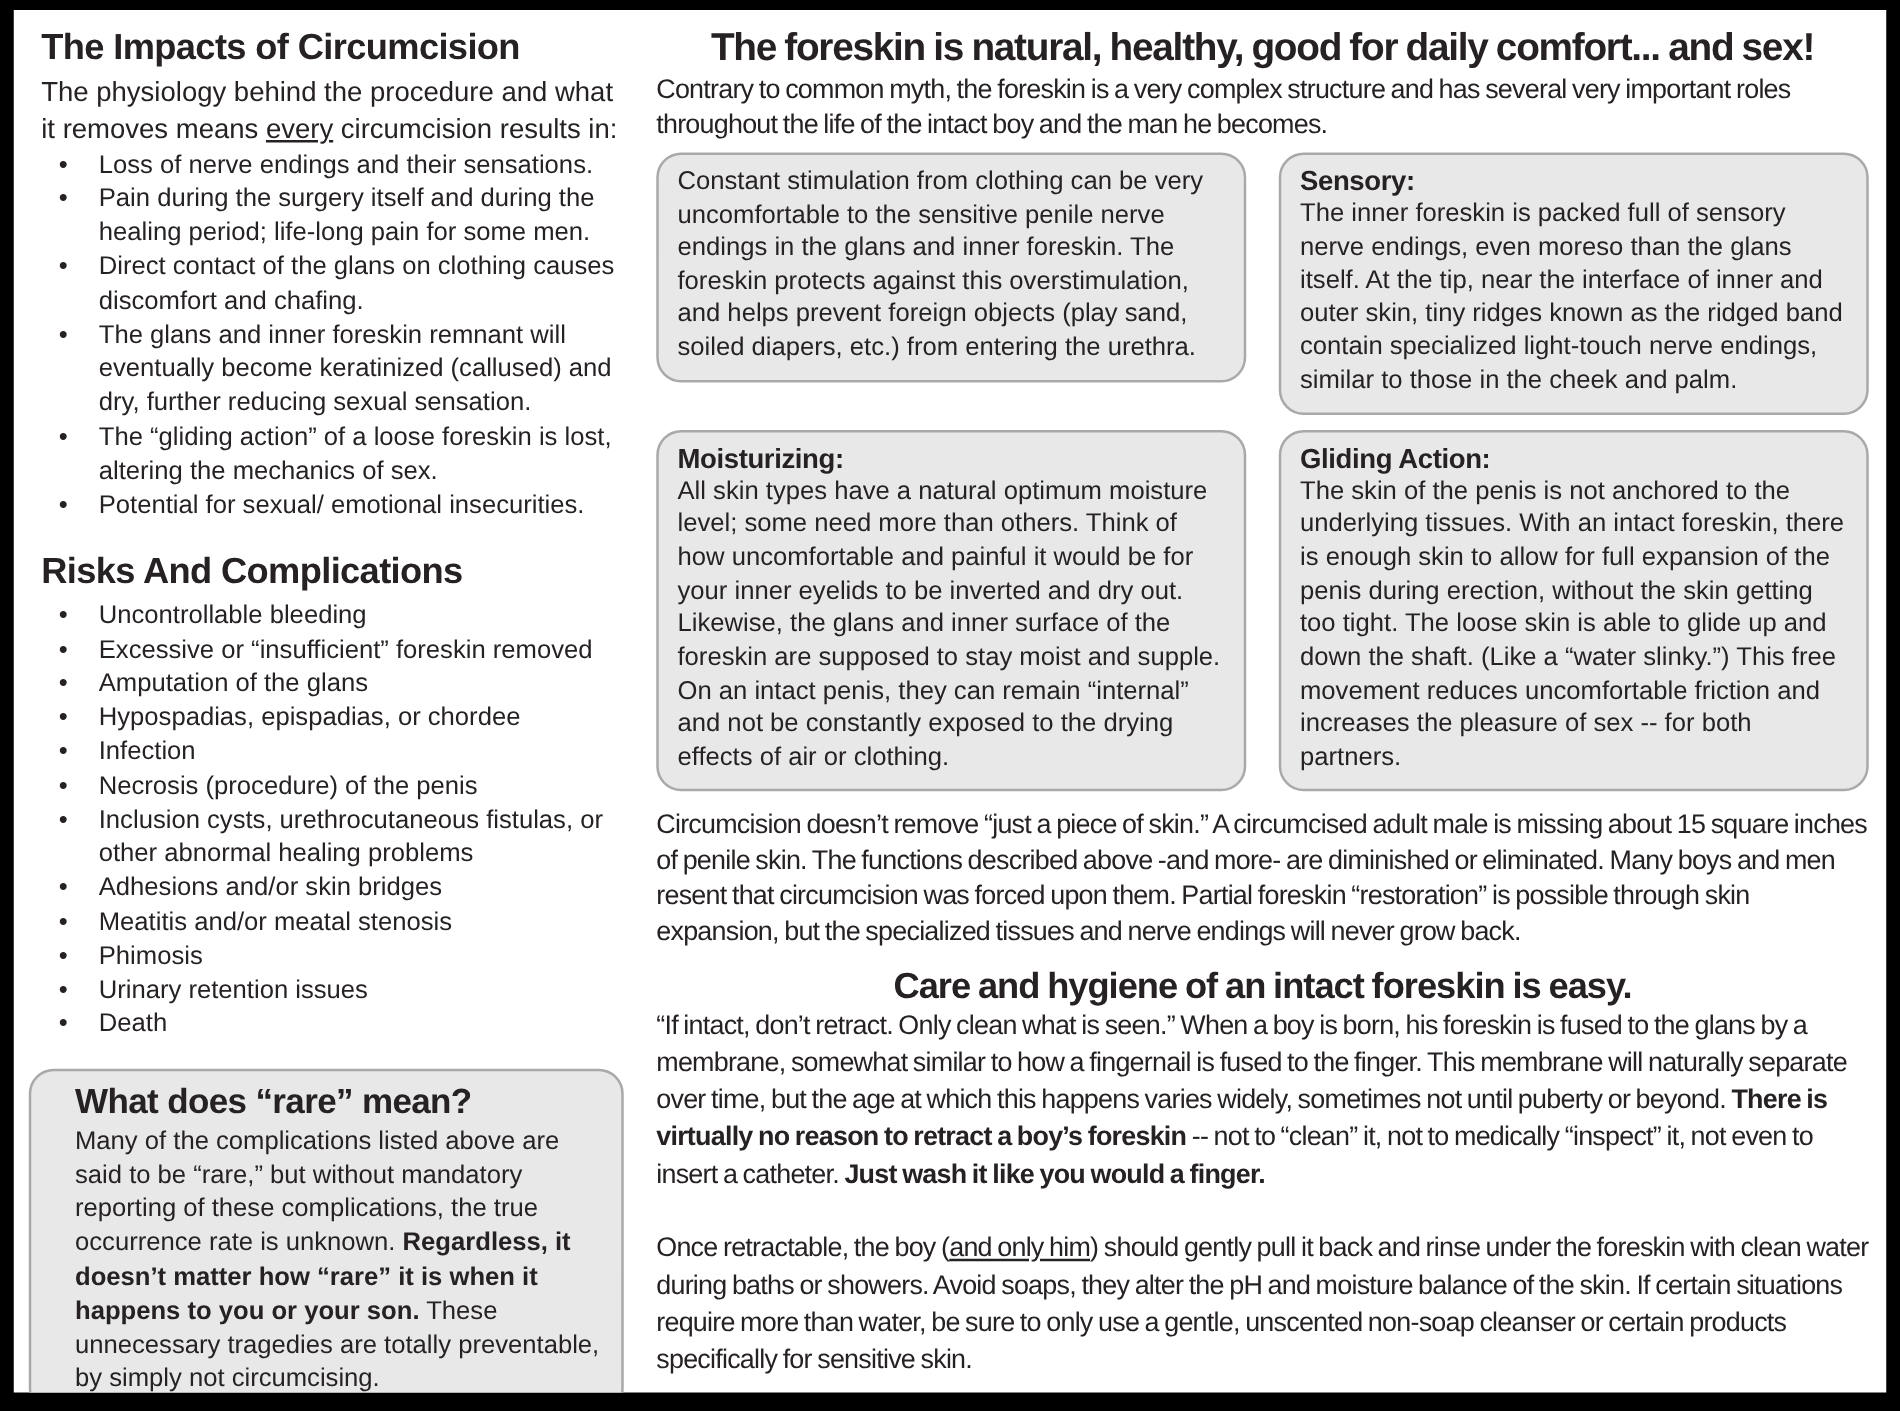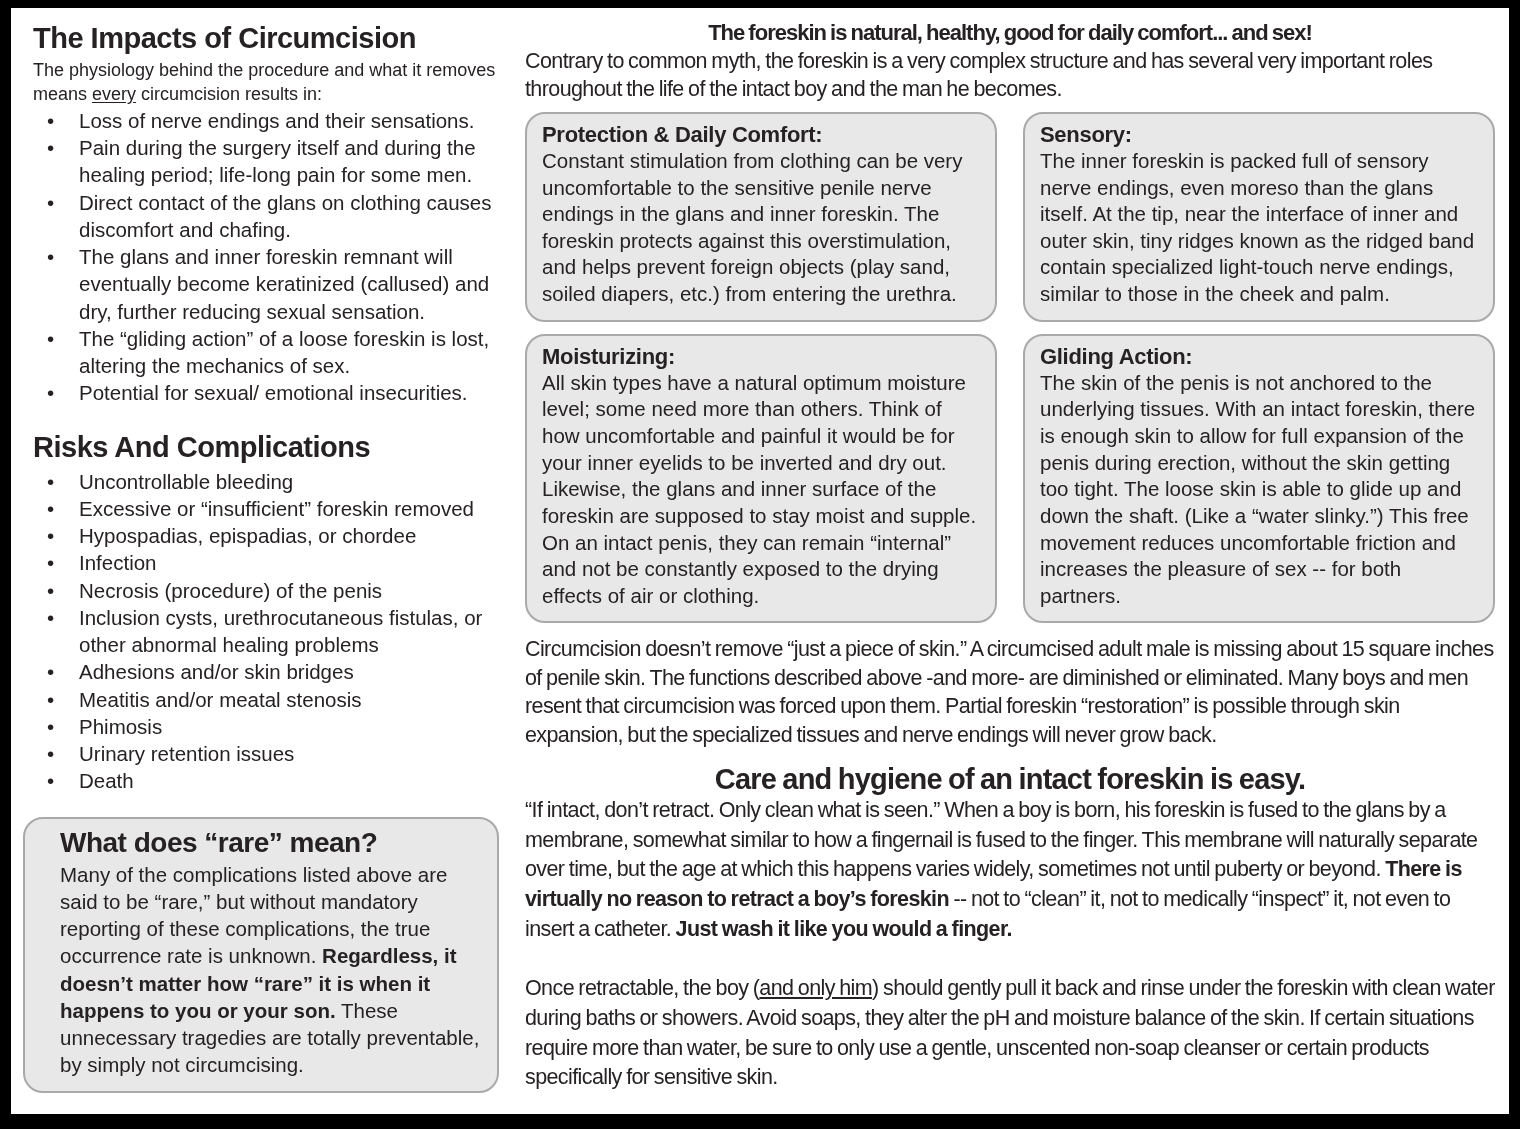--- a/index.html
+++ b/index.html
@@ -26,21 +26,21 @@
   
   .left-col { width: 472px; flex: none; }
 
   .left-col .h-main {
     font-size: 29px;
     font-weight: bold;
     letter-spacing: -0.5px;
     margin: 2px 0 4px 6px;
   }
   .left-col .intro {
-    font-size: 18px;
+    font-size: 22px;
     line-height: 1.33;
     margin-left: 6px;
   }
   .bul-list { list-style: none; font-size: 20.5px; line-height: 1.33; }
   .bul-list li { position: relative; padding-left: 52px; }
   .bul-list li::before {
     content: "\2022";
     position: absolute;
     left: 20px;
     top: 0;
@@ -66,21 +66,21 @@
   .rare-box { margin-top: 22px; margin-left: -4px; padding-left: 35px; }
   .rare-box h2 { font-size: 28px; letter-spacing: -0.5px; margin-bottom: 2px; }
   .rare-box p { font-size: 20.5px; line-height: 1.33; }
 
   
   .right-col { flex: 1; min-width: 0; }
 
   .cond { letter-spacing: -0.6px; word-spacing: -1px; }
 
   .right-col .h-main {
-    font-size: 22px;
+    font-size: 31px;
     font-weight: bold;
     text-align: center;
     letter-spacing: -1px;
     margin-bottom: 2px;
   }
   .right-col .intro {
     font-size: 21.5px;
     line-height: 1.3;
     margin-bottom: 8px;
   }
@@ -131,20 +131,21 @@
         <li>The glans and inner foreskin remnant will eventually become keratinized (callused) and dry, further reducing sexual sensation.</li>
         <li>The “gliding action” of a loose foreskin is lost, altering the mechanics of sex.</li>
         <li>Potential for sexual/ emotional insecurities.</li>
       </ul>
 
       <h1 class="h-main h-risks">Risks And Complications</h1>
 
       <ul class="bul-list">
         <li>Uncontrollable bleeding</li>
         <li>Excessive or “insufficient” foreskin removed</li>
+        <li>Amputation of the glans</li>
         <li>Hypospadias, epispadias, or chordee</li>
         <li>Infection</li>
         <li>Necrosis (procedure) of the penis</li>
         <li>Inclusion cysts, urethrocutaneous fistulas, or other abnormal healing problems</li>
         <li>Adhesions and/or skin bridges</li>
         <li>Meatitis and/or meatal stenosis</li>
         <li>Phimosis</li>
         <li>Urinary retention issues</li>
         <li>Death</li>
       </ul>
@@ -158,21 +159,20 @@
 
     <div class="right-col">
 
       <h1 class="h-main cond">The foreskin is natural, healthy, good for daily comfort... and sex!</h1>
 
       <p class="intro cond">Contrary to common myth, the foreskin is a very complex structure and has several very important roles throughout the life of the intact boy and the man he becomes.</p>
 
       <div class="box-grid">
 
         <div class="gray-box">
-          <h2>Protection &amp; Daily Comfort:</h2>
           <p>Constant stimulation from clothing can be very uncomfortable to the sensitive penile nerve endings in the glans and inner foreskin. The foreskin protects against this overstimulation, and helps prevent foreign objects (play sand, soiled diapers, etc.) from entering the urethra.</p>
         </div>
 
         <div class="gray-box">
           <h2>Sensory:</h2>
           <p>The inner foreskin is packed full of sensory nerve endings, even moreso than the glans itself. At the tip, near the interface of inner and outer skin, tiny ridges known as the ridged band contain specialized light-touch nerve endings, similar to those in the cheek and palm.</p>
         </div>
 
         <div class="gray-box">
           <h2>Moisturizing:</h2>

